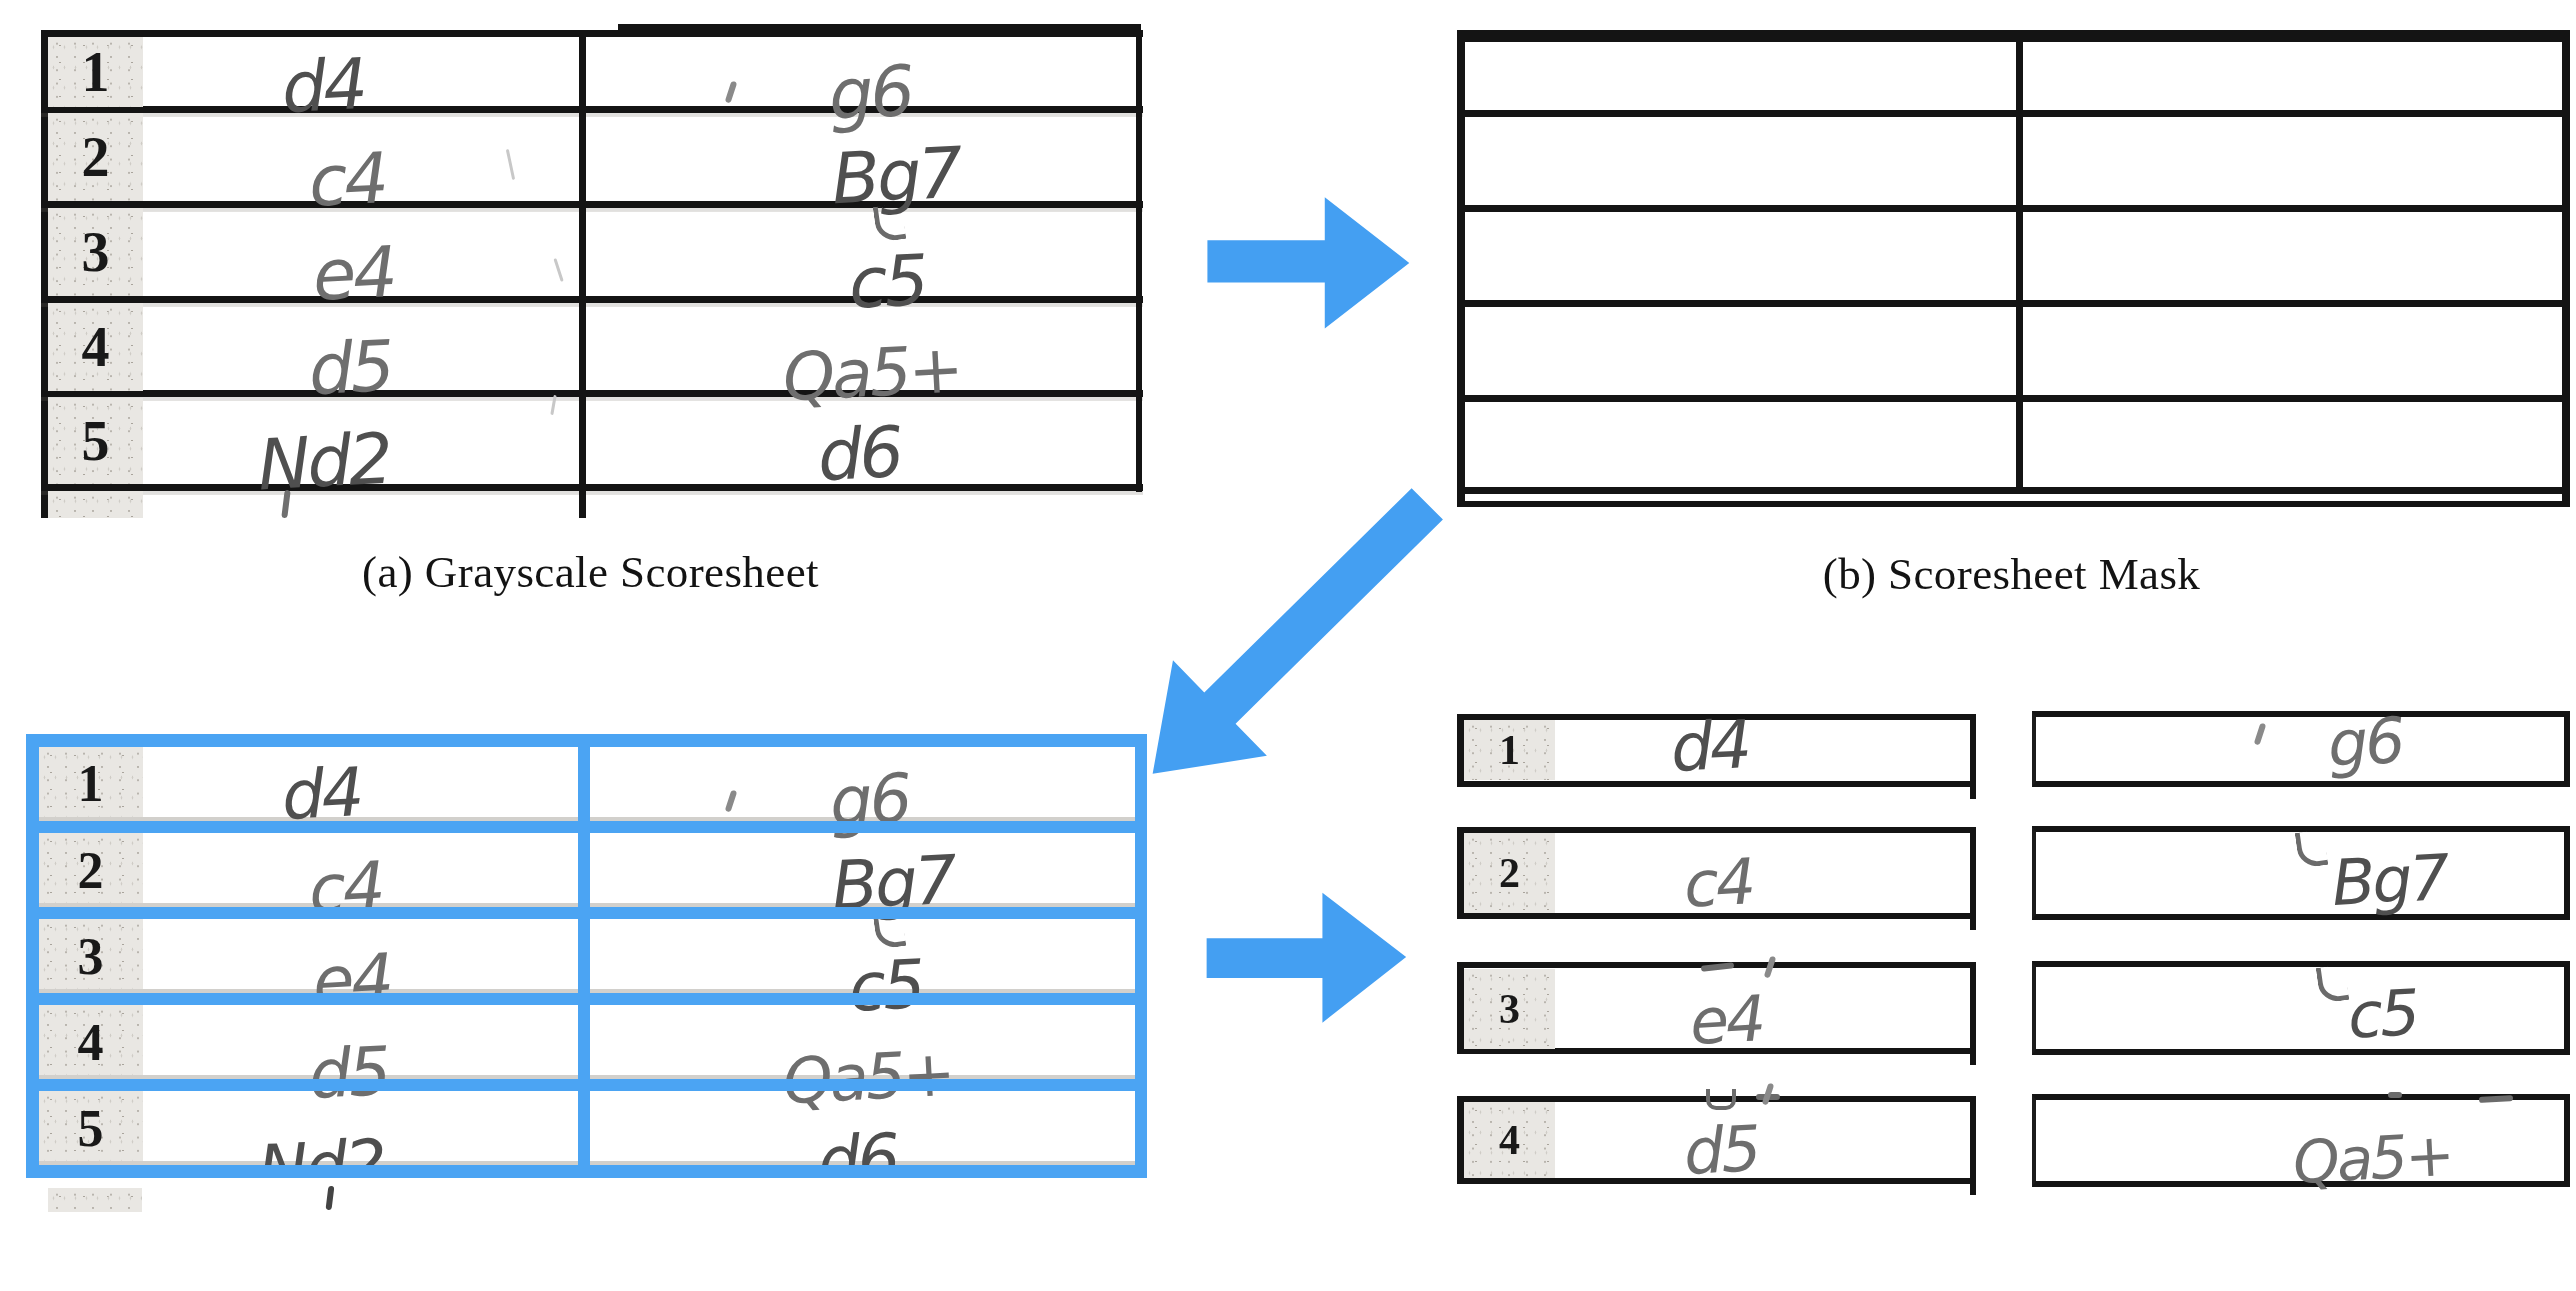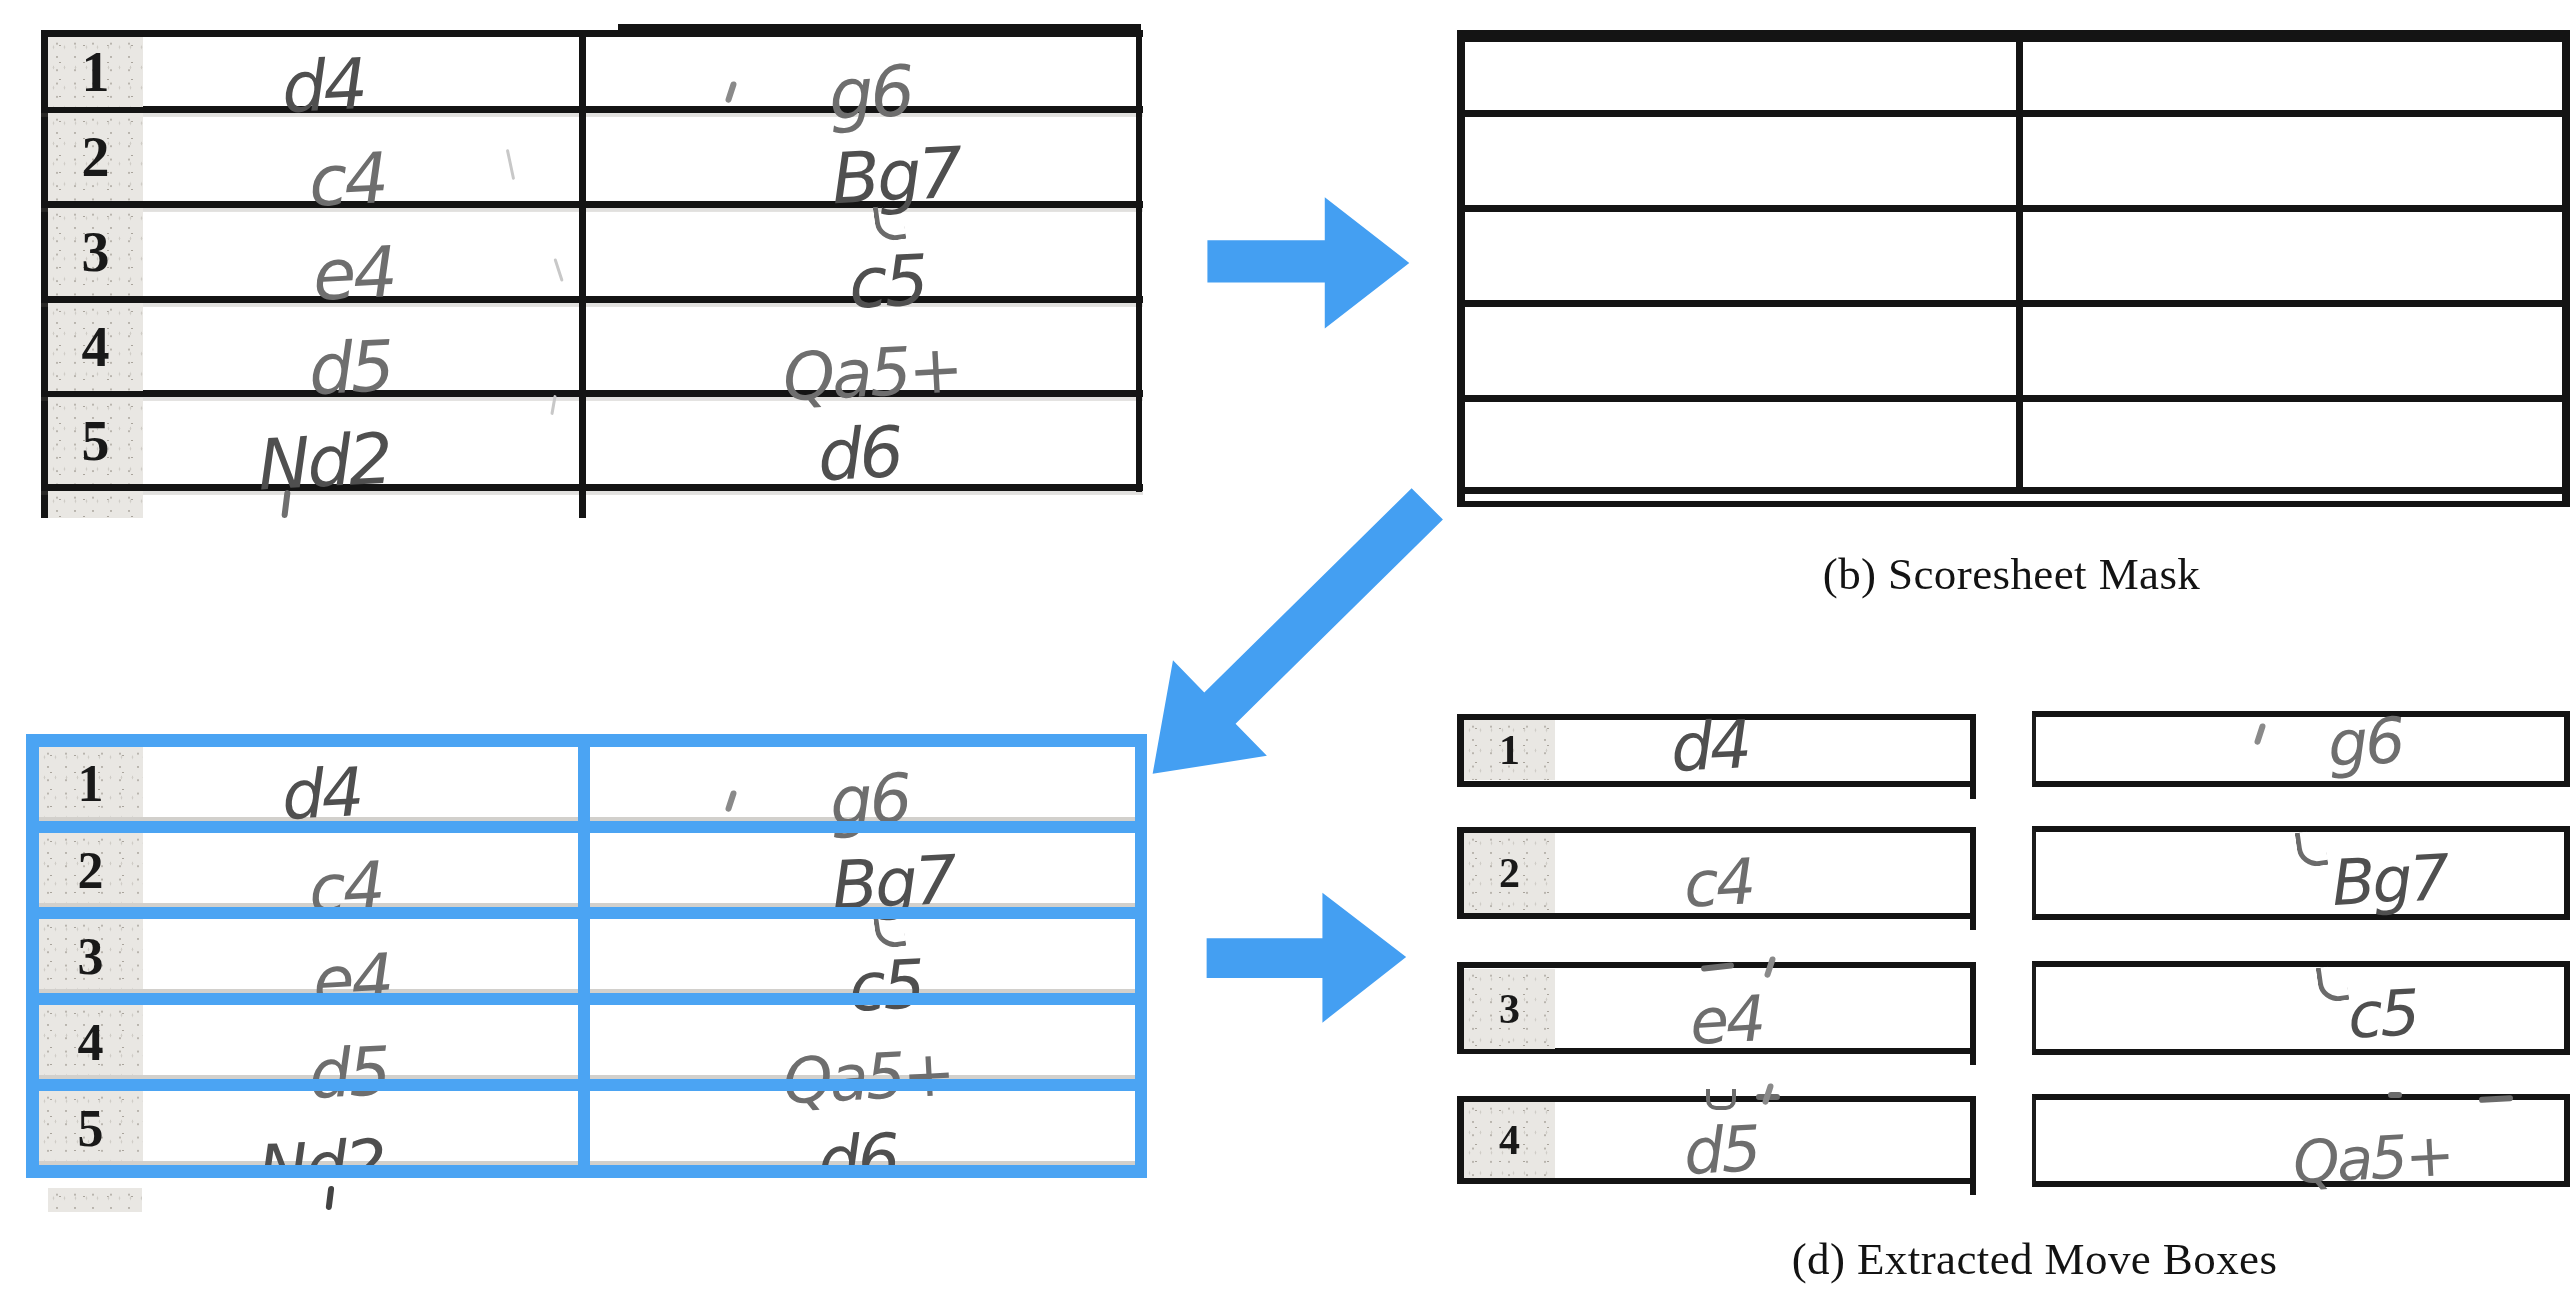--- a/index.html
+++ b/index.html
@@ -107,20 +107,21 @@
     <span class="hw f90" style="left:258px;top:421px">Nd2</span>
     <span class="hw f90" style="left:818px;top:413px">d6</span>
 
     <div class="frag fragTick" style="left:728px;top:81px"></div>
     <div class="frag fragHook" style="left:875px;top:205px"></div>
     <div class="frag fragStroke" style="left:283px;top:490px"></div>
     <div class="smudge" style="left:509px;top:149px;width:3.1px;height:31px;transform:rotate(-12deg)"></div>
     <div class="smudge" style="left:557px;top:258px;width:3.1px;height:23.5px;transform:rotate(-18deg)"></div>
     <div class="smudge" style="left:552px;top:395px;width:3.1px;height:20.3px;transform:rotate(10deg)"></div>
   </div>
+  <div class="caption" style="left:160px;top:546px;width:861px">(a) Grayscale Scoresheet</div>
 
   <div>
     <div class="ln" style="left:1457px;top:30px;width:1113px;height:11.7px"></div>
     <div class="ln" style="left:1457px;top:110px;width:1113px;height:7px"></div>
     <div class="ln" style="left:1457px;top:205px;width:1113px;height:7px"></div>
     <div class="ln" style="left:1457px;top:300px;width:1113px;height:7px"></div>
     <div class="ln" style="left:1457px;top:395px;width:1113px;height:7px"></div>
     <div class="ln" style="left:1457px;top:487px;width:1113px;height:7px"></div>
     <div class="ln" style="left:1457px;top:501px;width:1113px;height:5.5px"></div>
     <div class="ln" style="left:1457px;top:30px;width:7.8px;height:477px"></div>
@@ -223,21 +224,20 @@
     <div class="frag fragHook" style="left:2297px;top:831px"></div>
     <div class="frag fragDash" style="left:1701px;top:964px;width:33px;transform:rotate(-6deg)"></div>
     <div class="frag fragTick" style="left:1767px;top:956px"></div>
     <div class="frag fragHook" style="left:2318px;top:966px"></div>
     <div class="frag fragU" style="left:1706px;top:1089px"></div>
     <div class="frag fragDash" style="left:1756px;top:1094px;width:23.5px"></div>
     <div class="frag fragTick" style="left:1765px;top:1083px"></div>
     <div class="frag fragDash" style="left:2479px;top:1096px;width:34px;transform:rotate(-3deg)"></div>
     <div class="frag fragDash" style="left:2388px;top:1092px;width:14px"></div>
   </div>
-  <div class="caption" style="left:1604px;top:1233px;width:861px">(d) Extracted Move Boxes</div>
 
   <svg class="overlay" viewBox="0 0 3292 1650">
     <polygon points="1543,307 1693,307 1693,252 1801,336 1693,420 1693,361 1543,361"></polygon>
     <polygon points="1804,624 1539,885 1499,844 1473,989 1619,966 1579,925 1844,664"></polygon>
     <polygon points="1542,1199 1690,1199 1690,1141 1797,1223 1690,1307 1690,1250 1542,1250"></polygon>
   </svg>
 
 </div>
 
 

